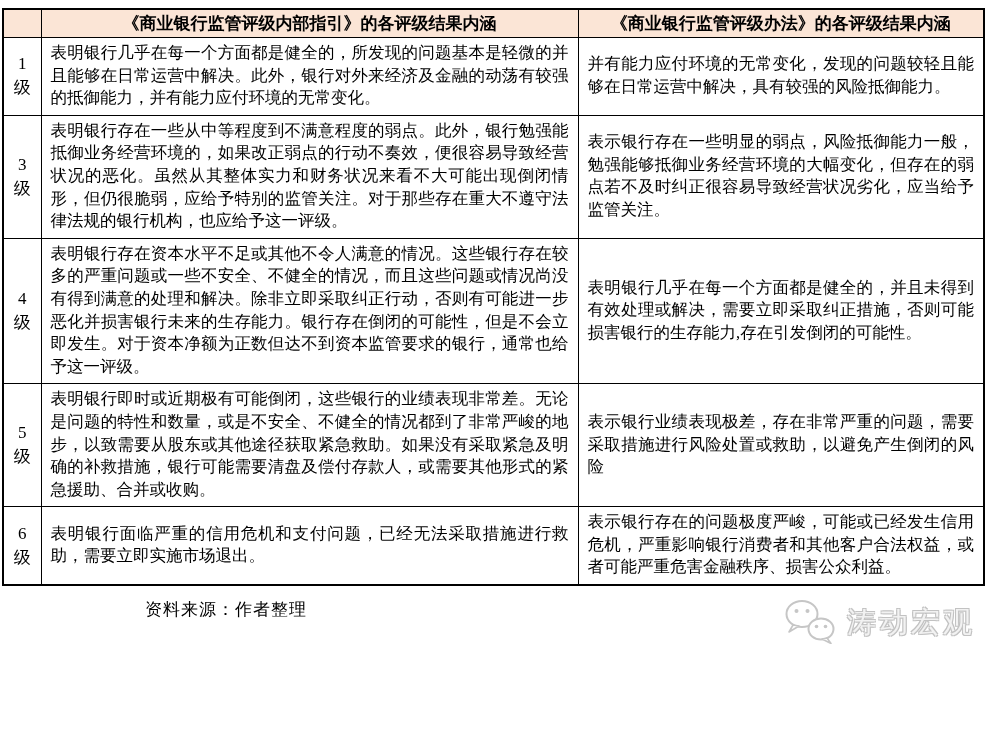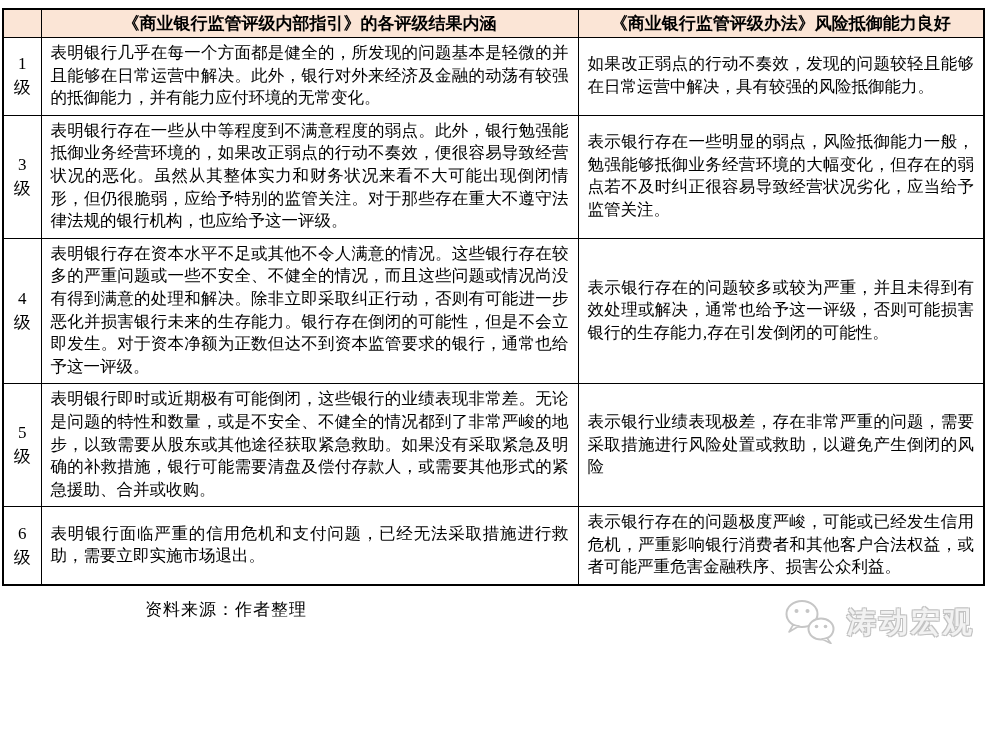--- a/index.html
+++ b/index.html
@@ -55,21 +55,21 @@
     display: flex;
     justify-content: space-between;
     align-items: flex-start;
     margin: 12px 10px 0 145px;
   }
   .source-note { font-size: 17px; letter-spacing: 1px; }
   .watermark { display: flex; align-items: center; gap: 8px; }
   .wm-text {
     font-family: "Liberation Sans", "DejaVu Sans", sans-serif;
     font-size: 29px;
-    font-weight: bold;
+    font-weight: normal;
     letter-spacing: 3px;
     color: #f2f2f2;
     text-shadow: 1px 1px 0 #c2c2c2, -1px -1px 0 #c2c2c2,
                  1px -1px 0 #c2c2c2, -1px 1px 0 #c2c2c2;
   }
 </style>
 </head>
 <body>
 
 <div class="page">
@@ -77,38 +77,38 @@
   <table class="rating-table">
     <colgroup>
       <col style="width:38px">
       <col style="width:537px">
       <col style="width:406px">
     </colgroup>
     <thead>
       <tr>
         <th></th>
         <th>《商业银行监管评级内部指引》的各评级结果内涵</th>
-        <th>《商业银行监管评级办法》风险抵御能力良好</th>
+        <th>《商业银行监管评级办法》的各评级结果内涵</th>
       </tr>
     </thead>
     <tbody>
       <tr>
         <td class="level-cell"><span class="level-inner">1级</span></td>
         <td class="content-cell">表明银行几乎在每一个方面都是健全的，所发现的问题基本是轻微的并且能够在日常运营中解决。此外，银行对外来经济及金融的动荡有较强的抵御能力，并有能力应付环境的无常变化。</td>
-        <td class="content-cell">如果改正弱点的行动不奏效，发现的问题较轻且能够在日常运营中解决，具有较强的风险抵御能力。</td>
+        <td class="content-cell">并有能力应付环境的无常变化，发现的问题较轻且能够在日常运营中解决，具有较强的风险抵御能力。</td>
       </tr>
       <tr>
         <td class="level-cell"><span class="level-inner">3级</span></td>
         <td class="content-cell">表明银行存在一些从中等程度到不满意程度的弱点。此外，银行勉强能抵御业务经营环境的，如果改正弱点的行动不奏效，便很容易导致经营状况的恶化。虽然从其整体实力和财务状况来看不大可能出现倒闭情形，但仍很脆弱，应给予特别的监管关注。对于那些存在重大不遵守法律法规的银行机构，也应给予这一评级。</td>
         <td class="content-cell">表示银行存在一些明显的弱点，风险抵御能力一般，勉强能够抵御业务经营环境的大幅变化，但存在的弱点若不及时纠正很容易导致经营状况劣化，应当给予监管关注。</td>
       </tr>
       <tr>
         <td class="level-cell"><span class="level-inner">4级</span></td>
         <td class="content-cell">表明银行存在资本水平不足或其他不令人满意的情况。这些银行存在较多的严重问题或一些不安全、不健全的情况，而且这些问题或情况尚没有得到满意的处理和解决。除非立即采取纠正行动，否则有可能进一步恶化并损害银行未来的生存能力。银行存在倒闭的可能性，但是不会立即发生。对于资本净额为正数但达不到资本监管要求的银行，通常也给予这一评级。</td>
-        <td class="content-cell">表示银行存在的问题较多或较为严重，并且未得到有效处理或解决，通常也给予这一评级，否则可能损害银行的生存能力,存在引发倒闭的可能性。</td>
+        <td class="content-cell">表明银行几乎在每一个方面都是健全的，并且未得到有效处理或解决，需要立即采取纠正措施，否则可能损害银行的生存能力,存在引发倒闭的可能性。</td>
       </tr>
       <tr>
         <td class="level-cell"><span class="level-inner">5级</span></td>
         <td class="content-cell">表明银行即时或近期极有可能倒闭，这些银行的业绩表现非常差。无论是问题的特性和数量，或是不安全、不健全的情况都到了非常严峻的地步，以致需要从股东或其他途径获取紧急救助。如果没有采取紧急及明确的补救措施，银行可能需要清盘及偿付存款人，或需要其他形式的紧急援助、合并或收购。</td>
         <td class="content-cell">表示银行业绩表现极差，存在非常严重的问题，需要采取措施进行风险处置或救助，以避免产生倒闭的风险</td>
       </tr>
       <tr>
         <td class="level-cell"><span class="level-inner">6级</span></td>
         <td class="content-cell">表明银行面临严重的信用危机和支付问题，已经无法采取措施进行救助，需要立即实施市场退出。</td>
         <td class="content-cell">表示银行存在的问题极度严峻，可能或已经发生信用危机，严重影响银行消费者和其他客户合法权益，或者可能严重危害金融秩序、损害公众利益。</td>

